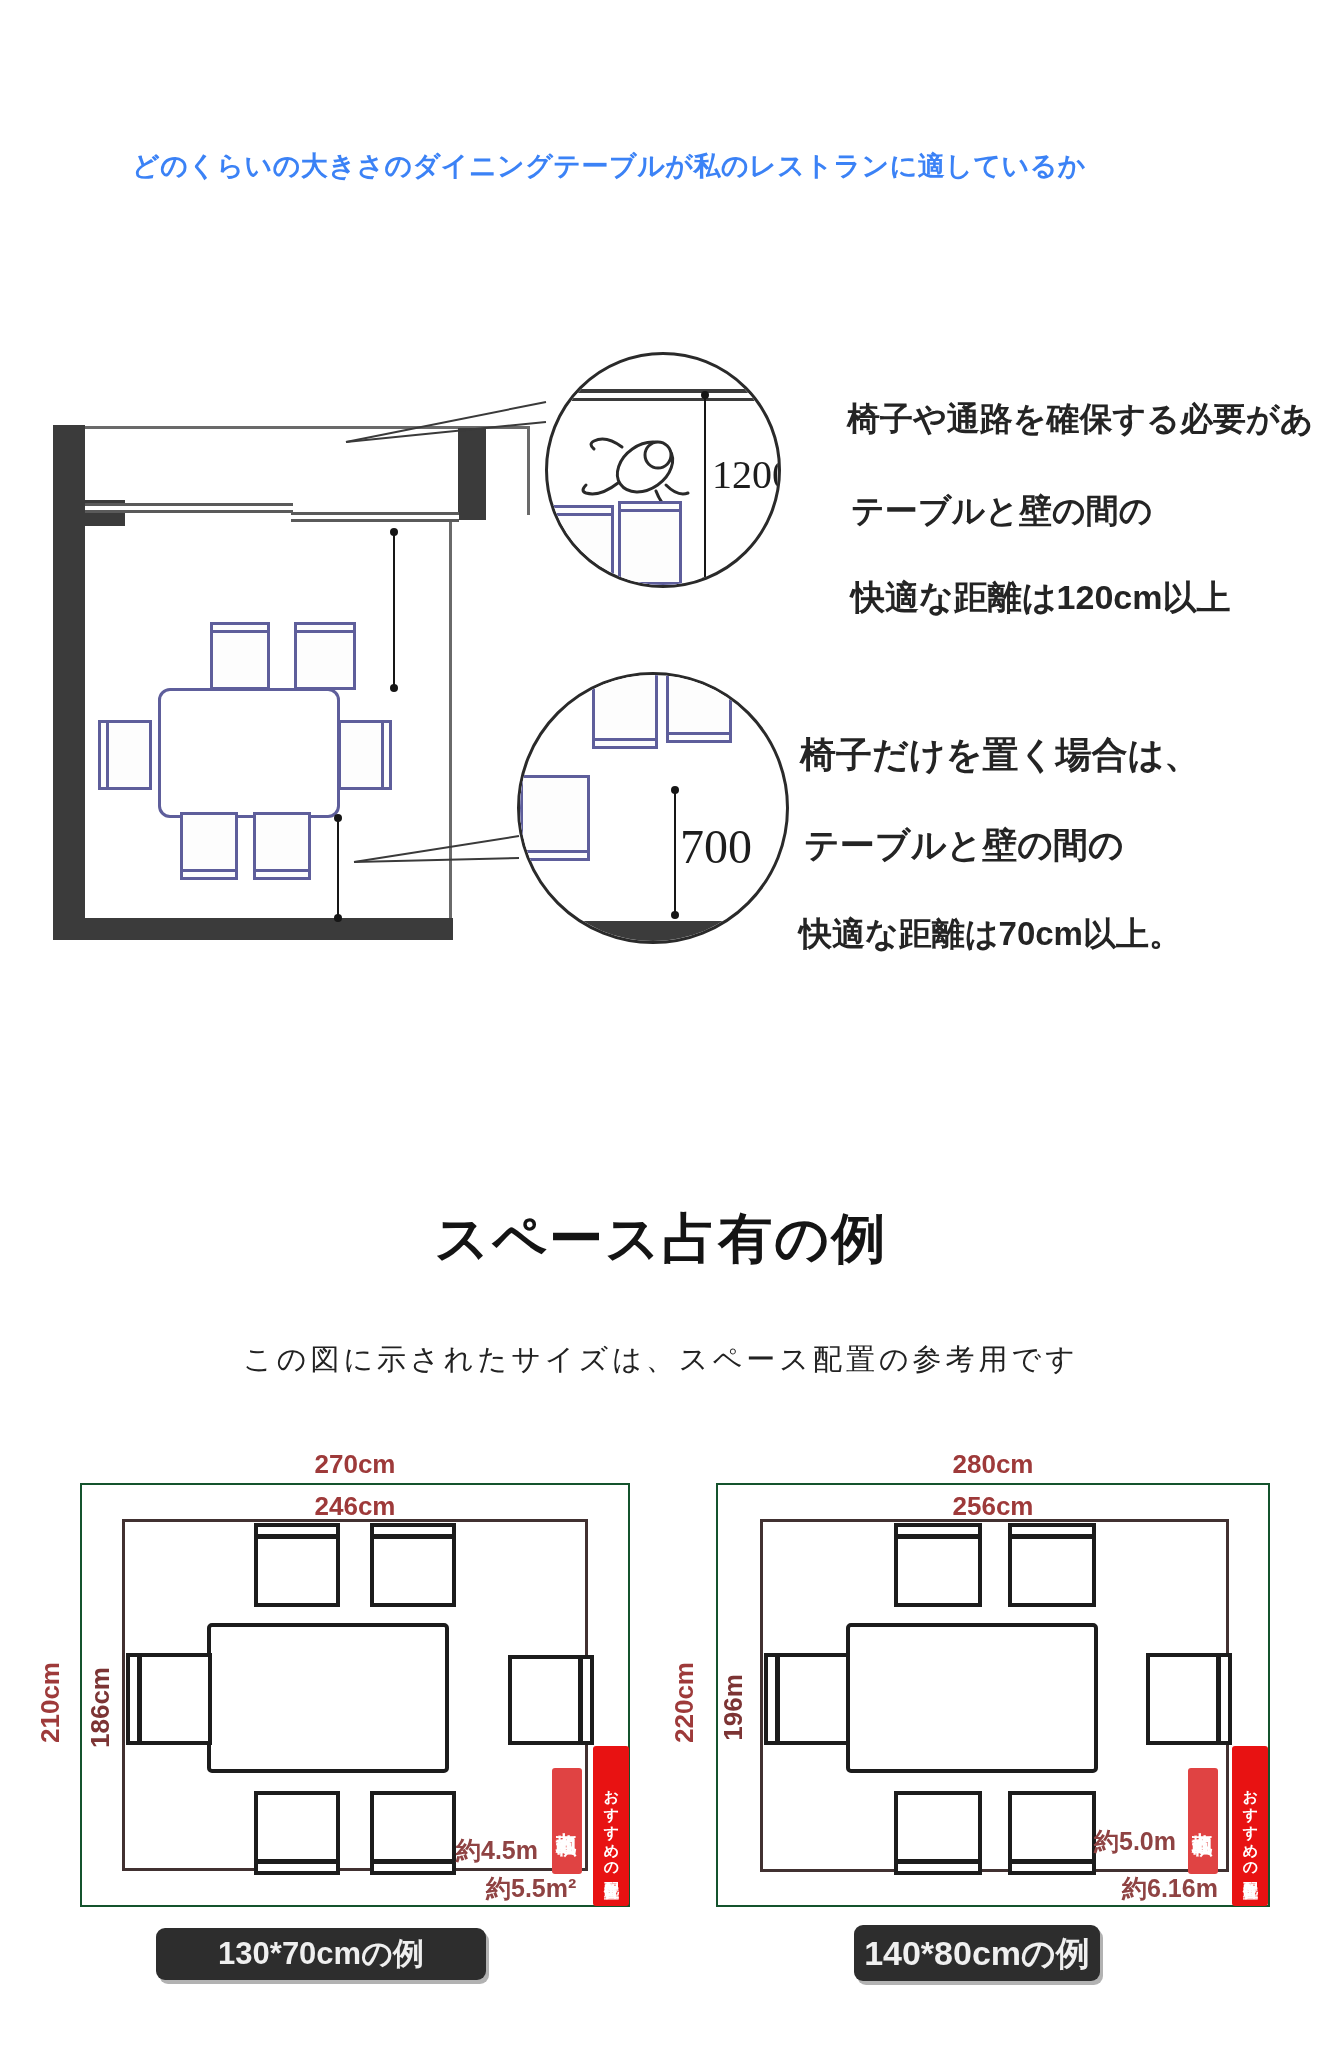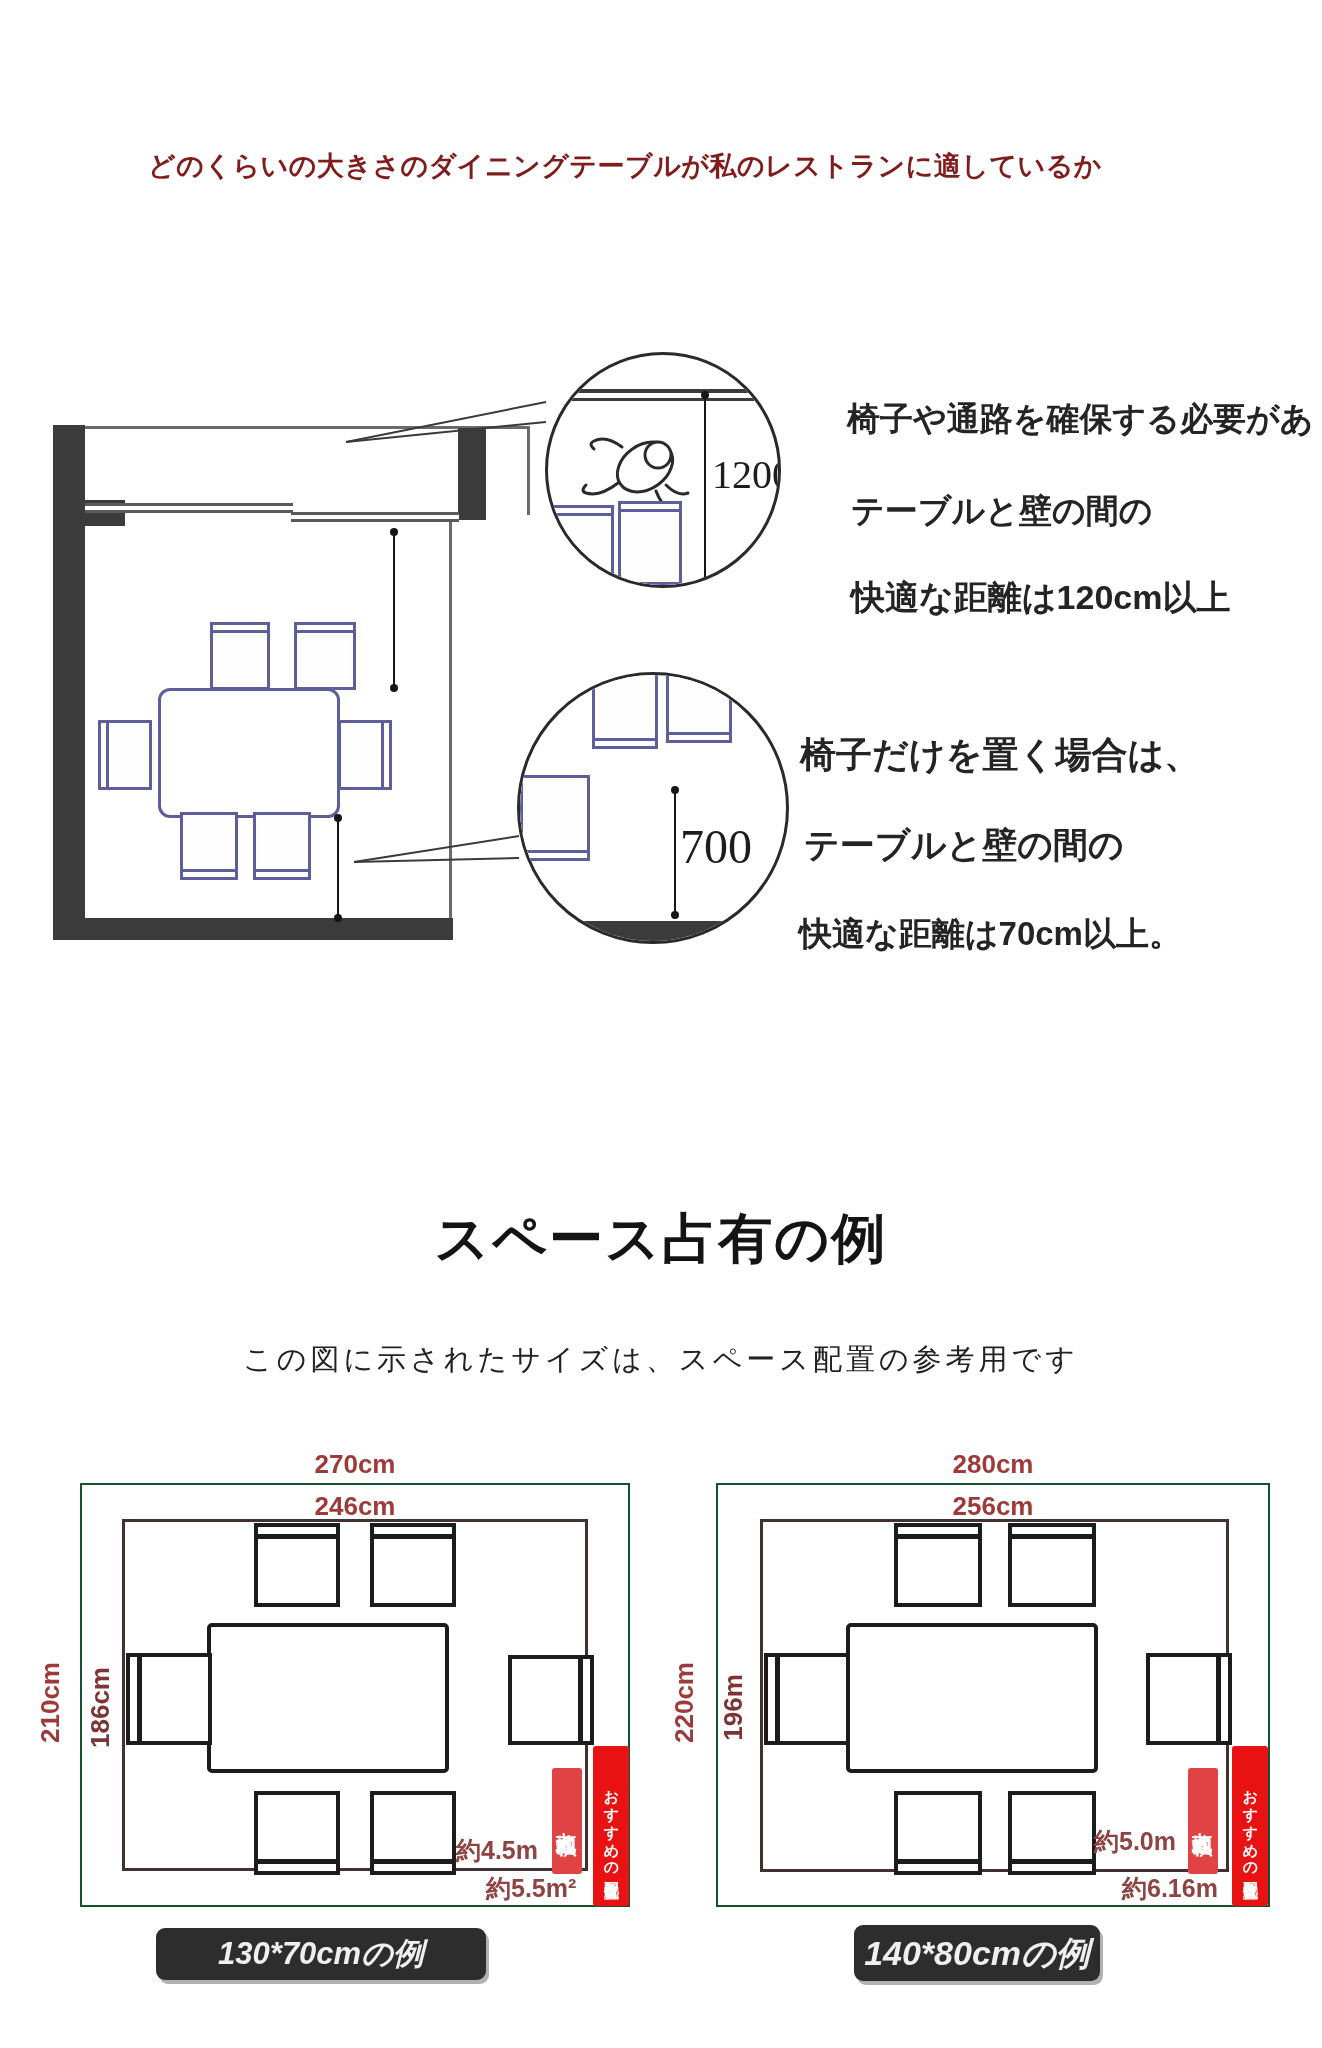--- a/index.html
+++ b/index.html
@@ -1,20 +1,20 @@
 <!DOCTYPE html>
 <html><head>
 <meta charset="utf-8">
 <style>
   html,body{margin:0;padding:0;background:#ffffff;}
   .page{position:relative;width:1322px;height:2048px;background:#ffffff;overflow:hidden;
         font-family:"Liberation Sans","DejaVu Sans",sans-serif;color:#242424;}
 
   
-  .heading{position:absolute;left:148px;top:148px;font-size:27px;font-weight:bold;color:#7f1d1d;
+  .heading{position:absolute;left:132px;top:148px;font-size:27px;font-weight:bold;color:#3b82f6;
            letter-spacing:.5px;white-space:nowrap;}
   .bignote{position:absolute;font-weight:bold;color:#242424;white-space:nowrap;}
   .sec-title{position:absolute;left:0;top:1203px;width:1322px;text-align:center;
              font-size:54px;font-weight:bold;color:#141414;letter-spacing:2px;}
   .sec-sub{position:absolute;left:0;top:1340px;width:1322px;text-align:center;
            font-size:29px;color:#222;letter-spacing:4px;}
 
   
   .wall{position:absolute;background:#3b3b3b;}
   .thinline{position:absolute;background:#6a6a6a;}
@@ -50,21 +50,21 @@
   .bchair.bt::after{left:0;right:0;top:7px;height:5px;}
   .bchair.bb::after{left:0;right:0;bottom:7px;height:5px;}
   .bchair.bl::after{top:0;bottom:0;left:7px;width:5px;}
   .bchair.br::after{top:0;bottom:0;right:7px;width:5px;}
   .area{position:absolute;color:#8f4343;font-weight:bold;font-size:25px;white-space:nowrap;}
   .badge{position:absolute;color:#fff;font-weight:bold;writing-mode:vertical-rl;text-orientation:upright;
          display:flex;align-items:center;justify-content:center;border-radius:3px;}
   .badge-a{background:#e04343;font-size:20px;letter-spacing:2px;}
   .badge-r{background:#e81212;font-size:15px;letter-spacing:1px;}
   .capbar{position:absolute;background:#2d2d2d;color:#efefef;font-weight:bold;text-align:center;
-          border-radius:9px;box-shadow:3px 4px 0 rgba(0,0,0,.30);font-style:italic;}
+          border-radius:9px;box-shadow:3px 4px 0 rgba(0,0,0,.30);}
 </style>
 </head>
 <body>
 
 <div class="page">
 
   <div class="heading">どのくらいの大きさのダイニングテーブルが私のレストランに適しているか</div>
 
   <div>
     <div class="wall" style="left:53px;top:425px;width:32px;height:515px;"></div>

